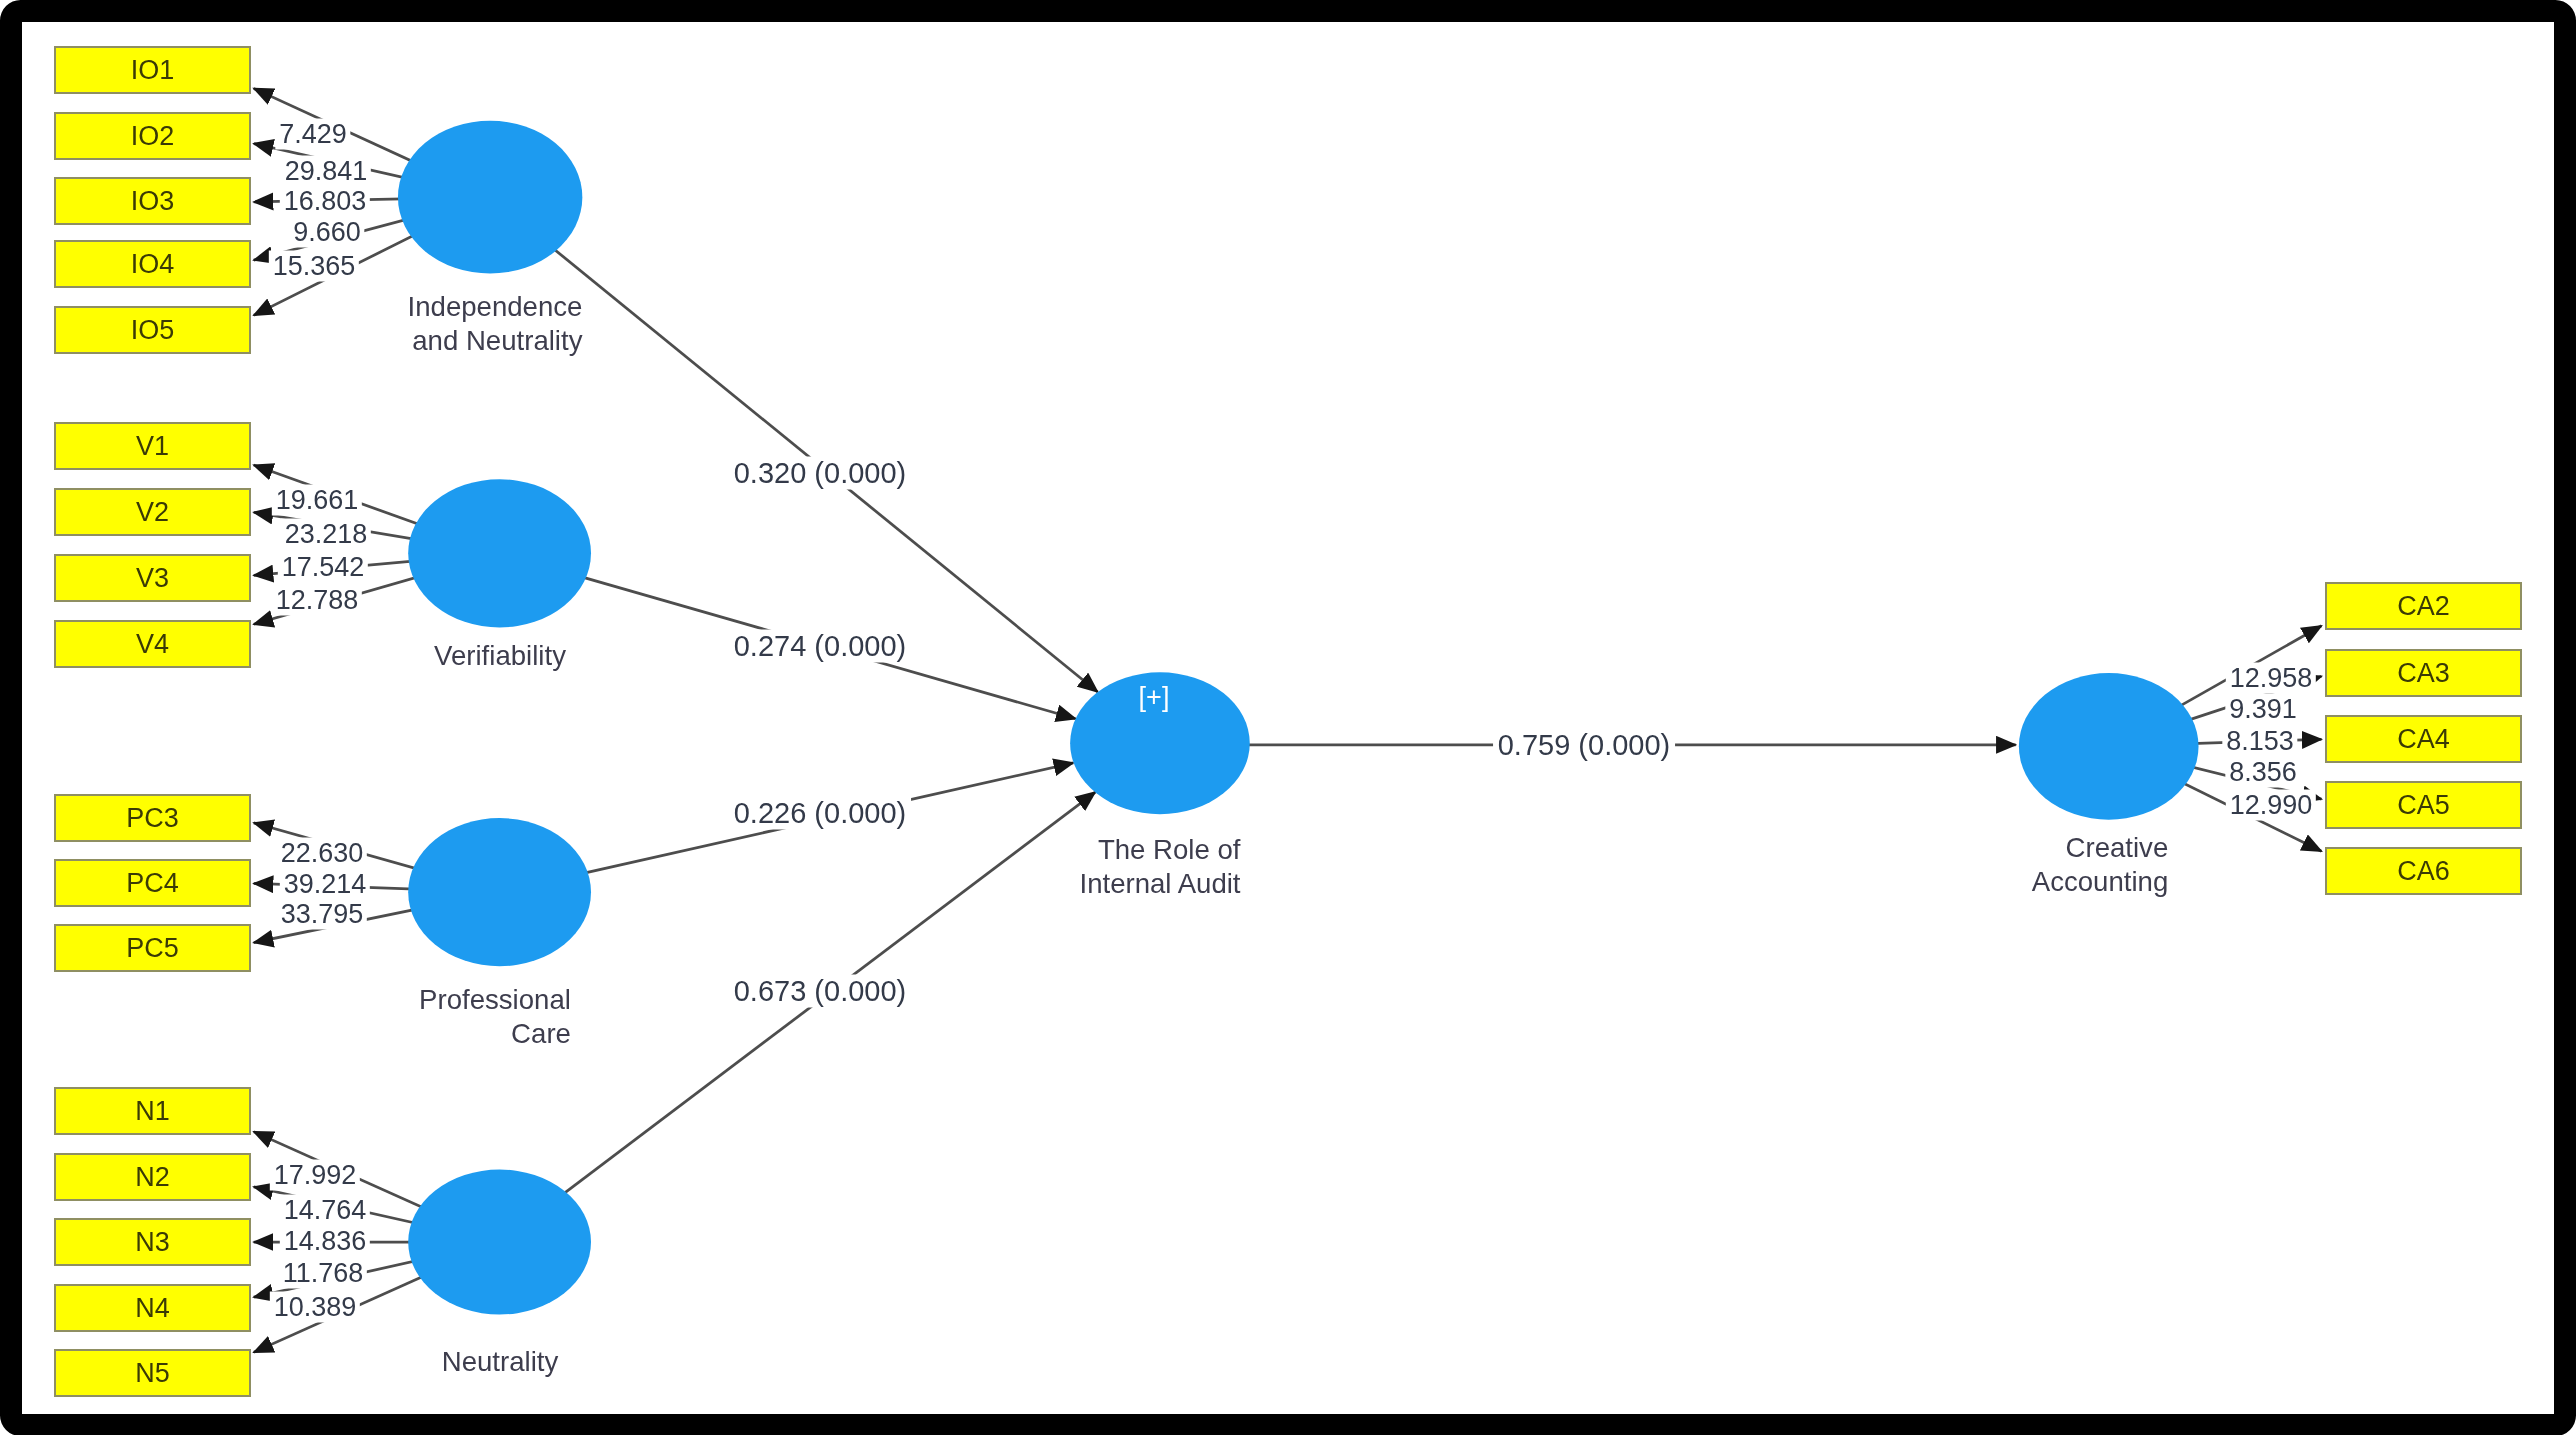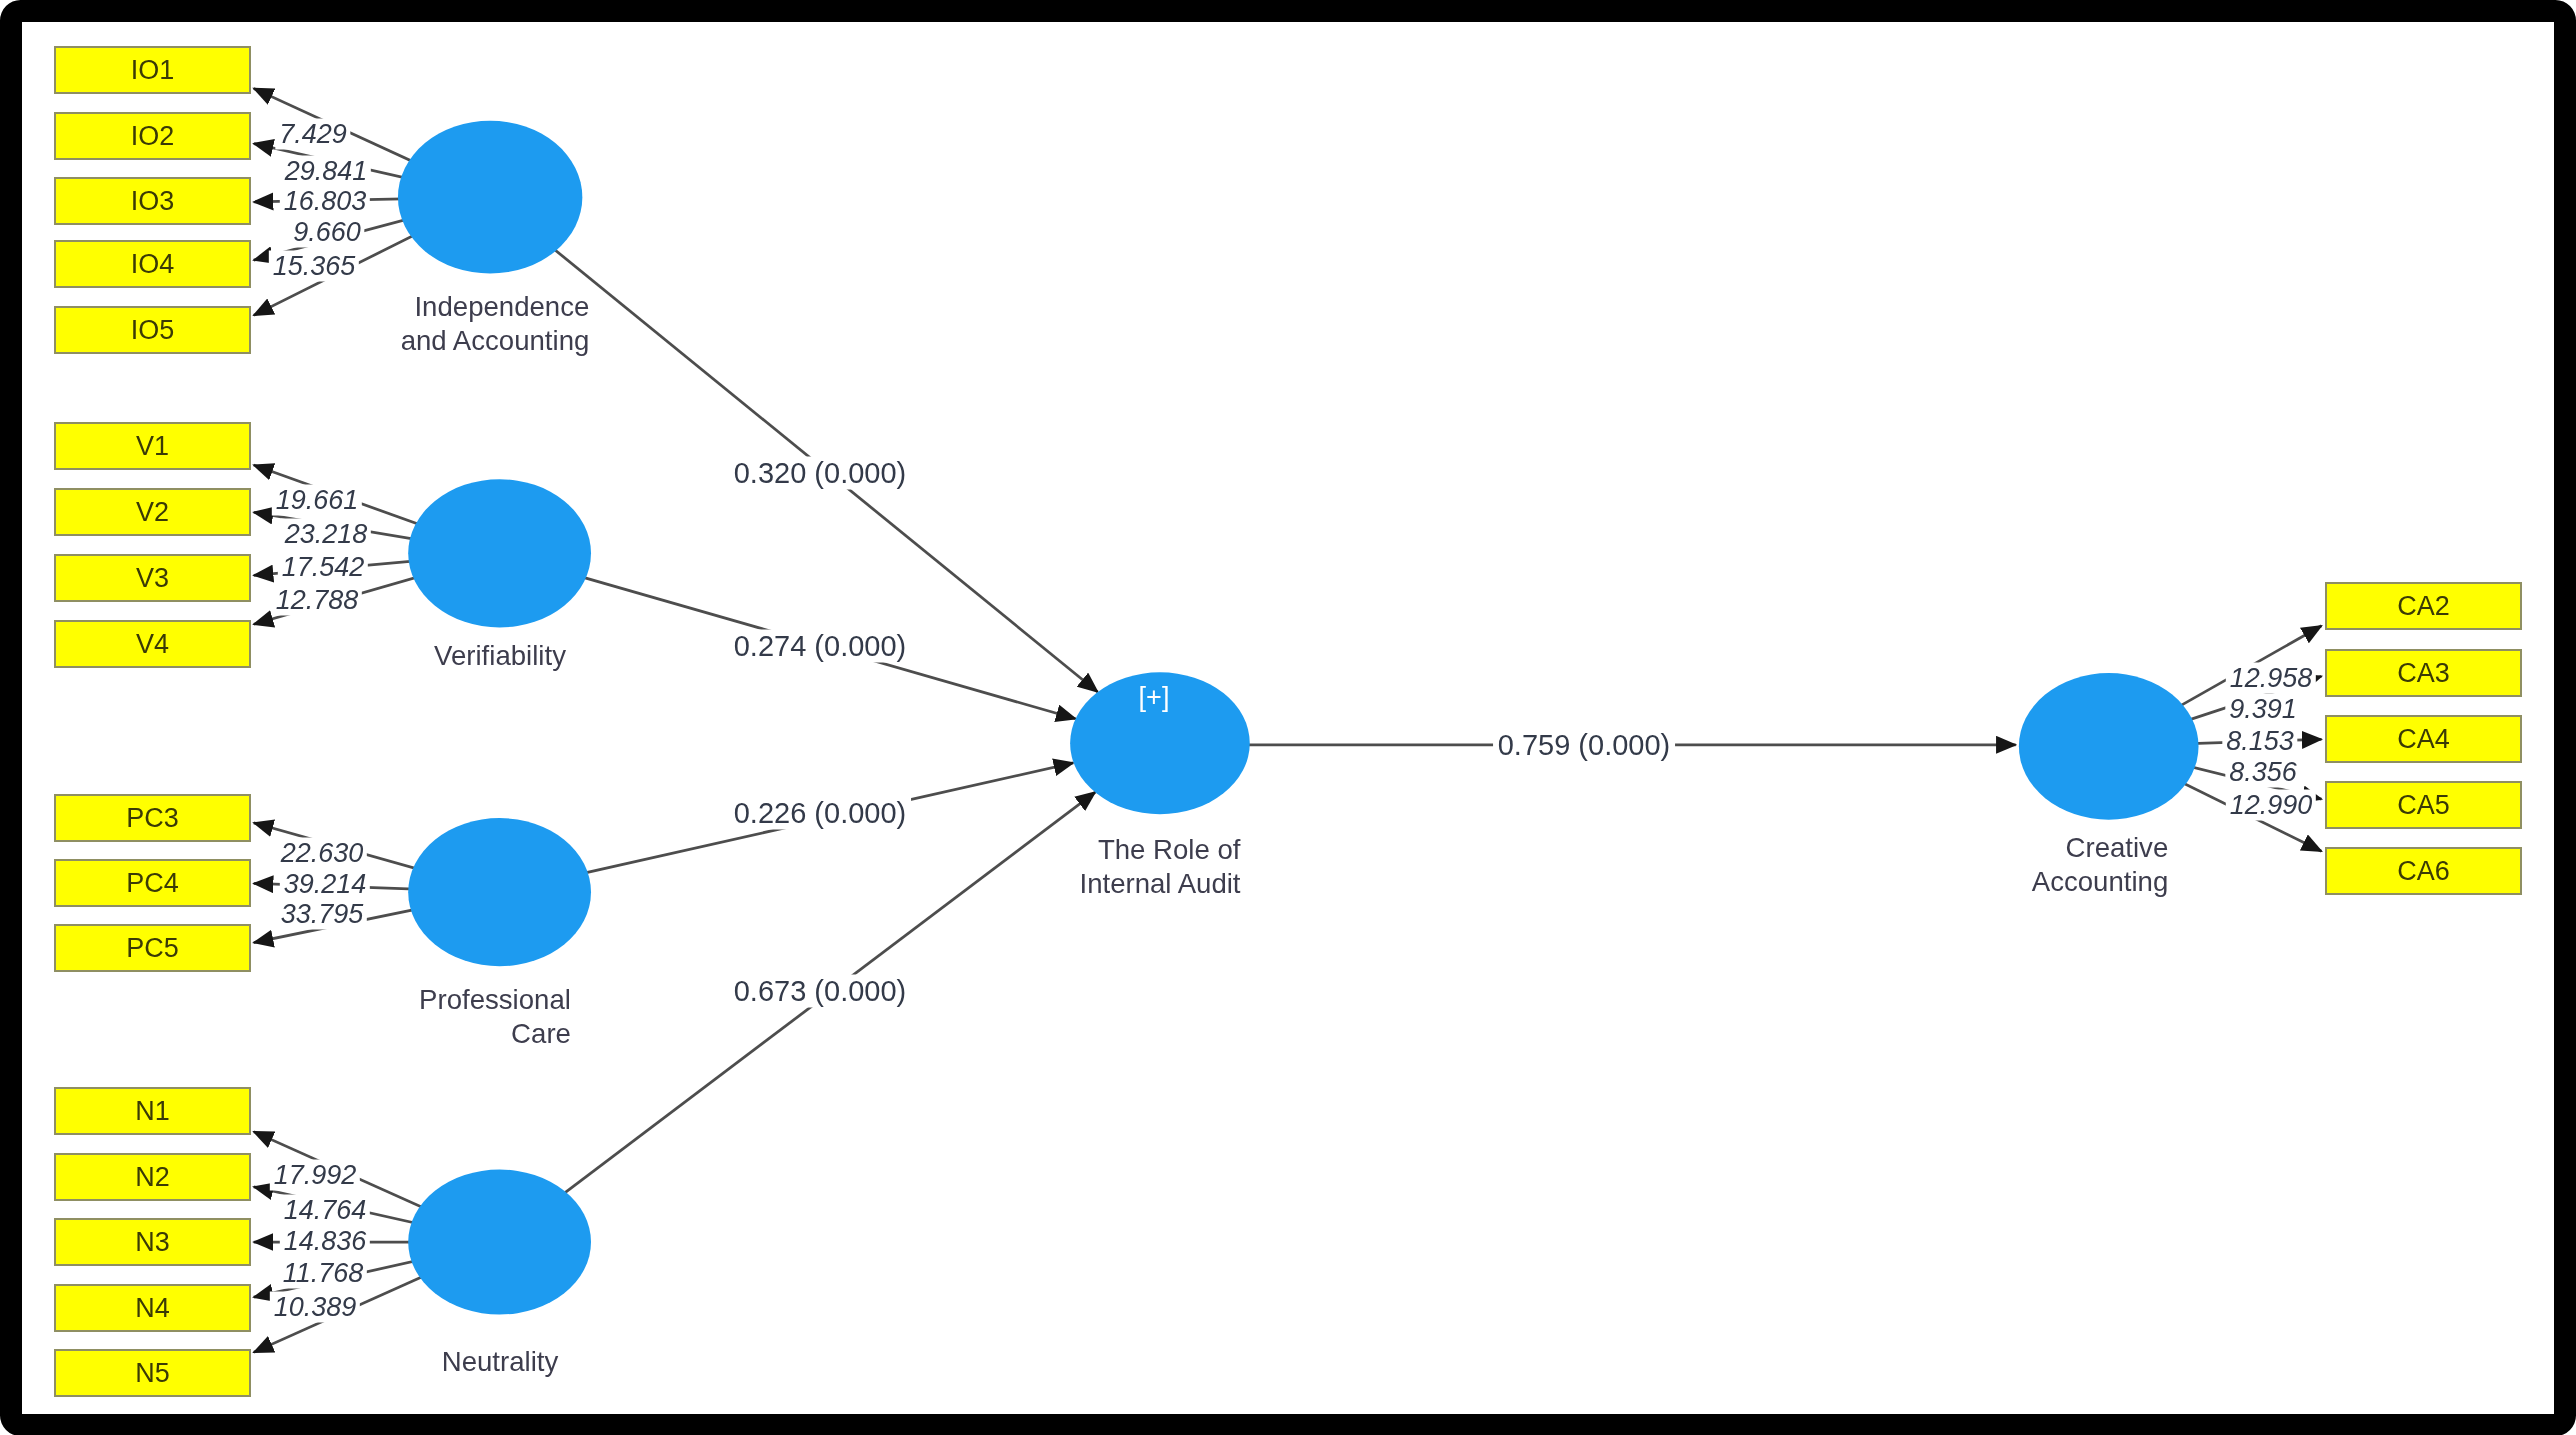--- a/index.html
+++ b/index.html
@@ -28,21 +28,20 @@
     font-size:27px;
     color:var(--indicator_text,#3a3a06);
     z-index:10;
   }
   .load{
     position:absolute;transform:translate(-50%,-50%);
     background:#ffffff;padding:0 3.9px;
     font-size:27px;white-space:nowrap;
     color:var(--label_text,#333a49);
     z-index:8;
-    font-style:italic;
   }
   .plabel{
     position:absolute;transform:translate(-50%,-50%);
     background:#ffffff;padding:0 4.7px;
     font-size:29px;white-space:nowrap;
     color:var(--label_text,#333a49);
     z-index:8;
   }
   .nlabel{
     position:absolute;transform:translate(-50%,-50%);
@@ -215,21 +214,21 @@
   <div class="load" style="left:2271px;top:805px">12.990</div>
 
   <div class="plabel" style="left:820px;top:473px">0.320 (0.000)</div>
   <div class="plabel" style="left:820px;top:646px">0.274 (0.000)</div>
   <div class="plabel" style="left:820px;top:813px">0.226 (0.000)</div>
   <div class="plabel" style="left:820px;top:991px">0.673 (0.000)</div>
   <div class="plabel" style="left:1584px;top:745px">0.759 (0.000)</div>
 
   <div class="nlabel" style="left:495px;top:324px">
     <div>Independence</div>
-    <div>and Accounting</div>
+    <div>and Neutrality</div>
   </div>
   <div class="nlabel" style="left:500px;top:656px">
     <div>Verifiability</div>
   </div>
   <div class="nlabel" style="left:495px;top:1017px">
     <div>Professional</div>
     <div>Care</div>
   </div>
   <div class="nlabel" style="left:500px;top:1362px">
     <div>Neutrality</div>

